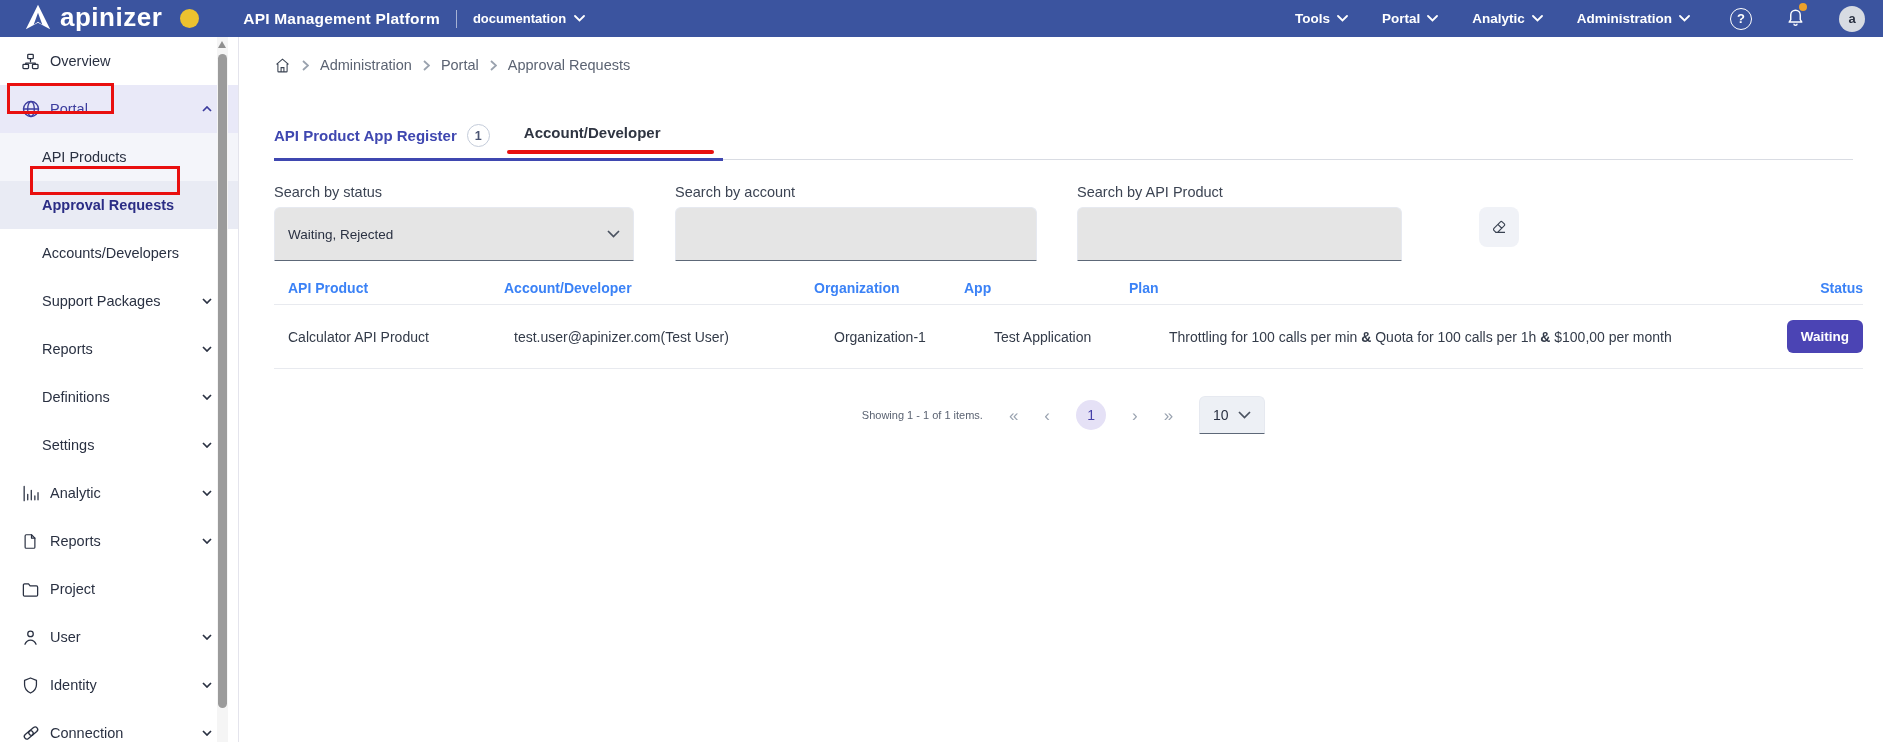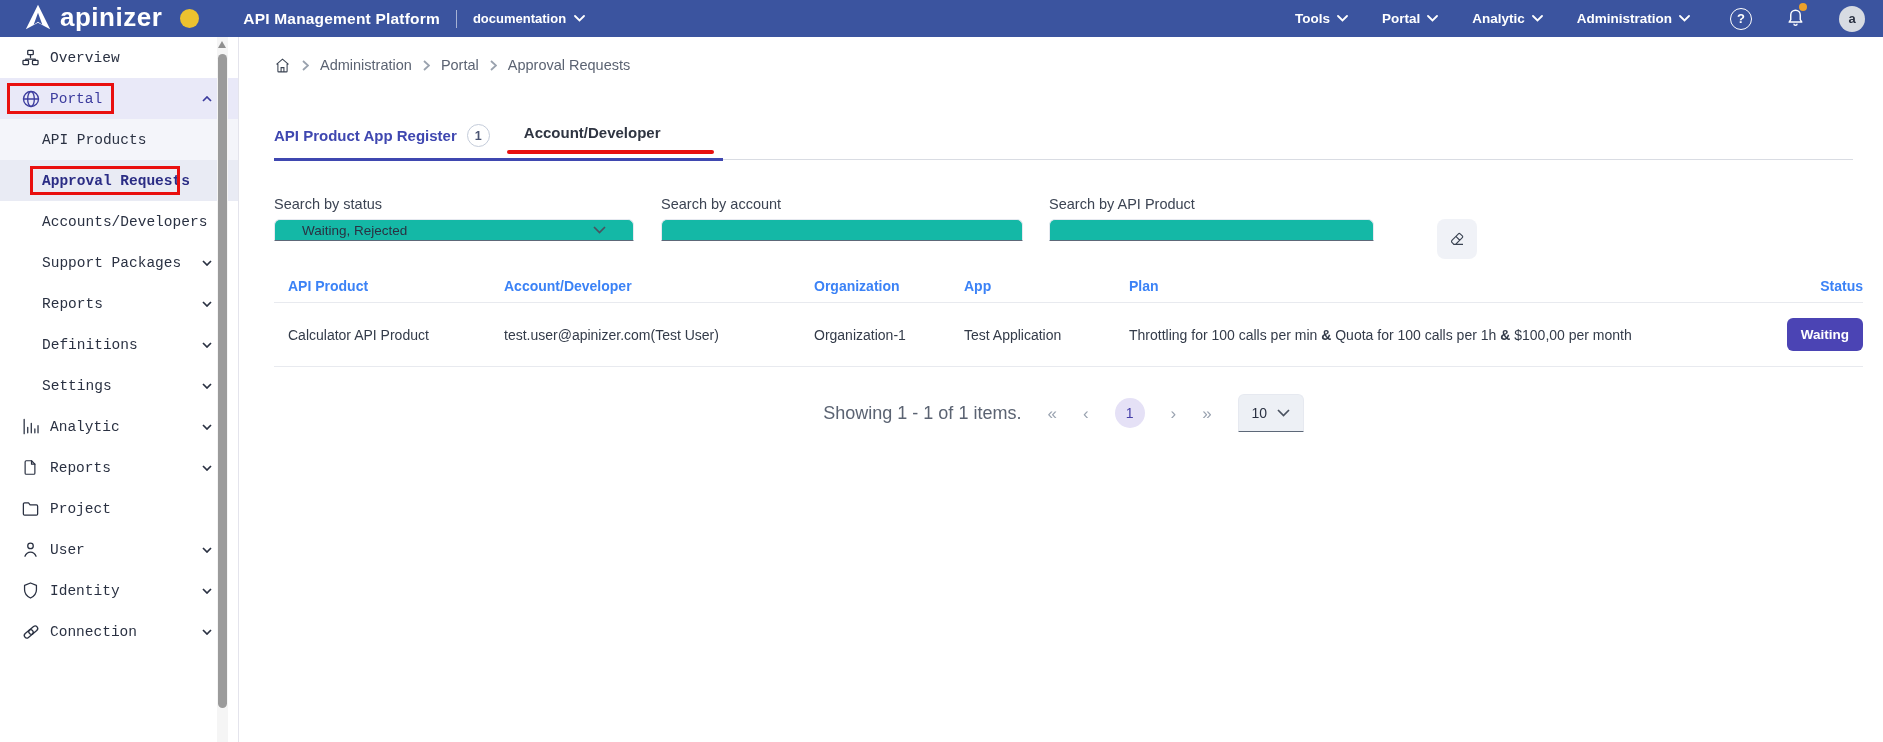--- a/index.html
+++ b/index.html
@@ -21,22 +21,22 @@
   .help-circle { width:22px; height:22px; border:1.7px solid #fff; border-radius:50%;
     display:flex; align-items:center; justify-content:center; font-size:13px; font-weight:bold; cursor:pointer; margin-left:6px;}
   .bell-wrap { position:relative; cursor:pointer; }
   .bell-dot { position:absolute; top:-3px; right:-2px; width:8px; height:8px; border-radius:50%; background:#eba12c;}
   .avatar { width:26px; height:26px; border-radius:50%; background:#d7dbe2; color:#2a3142;
     display:flex; align-items:center; justify-content:center; font-size:13px; font-weight:bold; cursor:pointer;}
 
   
   .sidebar { position:absolute; top:37px; left:0; width:239px; bottom:0; background:#fff;
     border-right:1px solid #e4e4ec; }
-  .side-item { height:41px; display:flex; align-items:center; padding:0 26px 0 21px;
-    font-size:14.5px; color:#2a3142; cursor:pointer;font-family:Liberation Mono, monospace; }
+  .side-item { height:48px; display:flex; align-items:center; padding:0 26px 0 21px;
+    font-size:14.5px; color:#2a3142; cursor:pointer; }
   .side-item .icon { width:20px; height:20px; margin-right:9px; display:flex; align-items:center; }
   .side-item .icon svg { stroke:#2a3142; fill:none; stroke-width:1.6; stroke-linecap:round; stroke-linejoin:round;}
   .side-item .lbl { flex:1; white-space:nowrap; }
   .side-item .chev svg { stroke:#2a3142; fill:none; stroke-width:1.7; }
   .side-sub { padding-left:42px; }
   .row-portal { background:#e9e9f8; color:#3c3c9e; }
   .row-portal .icon svg { stroke:#3c3c9e; }
   .row-portal .chev svg { stroke:#3c3c9e; }
   .row-apiproducts { background:#f4f5fa; }
   .row-approval { background:#e9ebf4; color:#2b2d85; font-weight:bold; }
@@ -55,46 +55,46 @@
 
   .tabs-wrap { margin-top:38px; margin-right:30px; border-bottom:1px solid #d9dce3; position:relative; }
   .tabs-inner { display:inline-flex; align-items:flex-start; border-bottom:3px solid #3f47b0;
     margin-bottom:-2px; padding-right:62px; position:relative; }
   .tab { font-size:15px; font-weight:bold; padding:12px 0 11px 0; cursor:pointer; display:flex; align-items:center;}
   .tab-active { color:#3f47b0; }
   .tab-badge { width:23px; height:23px; border:1px solid #c4ccda; border-radius:50%; margin-left:10px;
     display:flex; align-items:center; justify-content:center; font-size:12.5px; font-weight:bold; color:#4a5472; background:#fff;}
   .tab-inactive { color:#2f3542; margin-left:34px; }
 
-  .filters { display:flex; margin-top:36px; margin-right:20px; align-items:flex-start;}
+  .filters { display:flex; margin-top:24px; margin-right:20px; align-items:flex-start;gap:14px;}
   .filter-col { display:flex; flex-direction:column; }
   .filter-label { font-size:14.5px; color:#3c4453; margin-bottom:7px; }
-  .field { height:22px; background:#14b8a6; border:1px solid #e6e9f0; border-bottom:1px solid #5d6878;
-    border-radius:6px 6px 0 0; display:flex; align-items:center; padding:0 27px; font-size:13.5px; color:#2a3142;}
+  .field { height:54px; background:#e5e5e5; border:1px solid #e6e9f0; border-bottom:1px solid #5d6878;
+    border-radius:6px 6px 0 0; display:flex; align-items:center; padding:0 13px; font-size:13.5px; color:#2a3142;}
   .field input { border:none; outline:none; background:transparent; width:100%; height:100%;
     font-family:"Liberation Sans", sans-serif; font-size:13.5px; color:#2a3142;}
   .f-status { width:360px; }
   .f-account { width:362px; margin-left:27px; }
   .f-product { width:325px; margin-left:26px; }
   .f-status .val { flex:1; }
   .f-status .chev svg { stroke:#4a5260; fill:none; stroke-width:1.7; }
   .clear-btn { width:40px; height:40px; margin-left:63px; background:#f0f2f7; border:none; border-radius:8px;
     display:flex; align-items:center; justify-content:center; cursor:pointer; }
   .clear-btn svg { stroke:#3a4352; fill:none; stroke-width:1.5; }
 
   .grid-table { margin:10px 20px 0 0; }
   .t-row { display:grid; grid-template-columns:216px 310px 150px 165px 1fr 120px; padding-left:14px; align-items:center;}
   .t-head { height:34px; border-bottom:1px solid #e8eaef; font-weight:bold; font-size:14px; color:#3b82f6;}
-  .t-body { height:64px; border-bottom:1px solid #e8eaef; font-size:14px; color:#333b49; cursor:pointer;}
+  .t-body { height:64px; border-bottom:1px solid #e8eaef; font-size:14px; color:#333b49; cursor:pointer;gap:10px;}
   .t-cell-status { text-align:right; }
   .badge-waiting { display:inline-block; background:#4b44b4; color:#fff; font-size:13.5px; font-weight:bold;
     padding:9px 14px; border-radius:6px; }
 
   .pagination { display:flex; align-items:center; justify-content:center; gap:26px; margin-top:27px; margin-right:30px;}
-  .pg-summary { font-size:18px; color:#5b6372; }
+  .pg-summary { font-size:11px; color:#5b6372; }
   .pg-nav { font-size:17px; color:#9aa3b0; cursor:pointer; line-height:1; }
   .pg-current { width:30px; height:30px; border-radius:50%; background:#e5e1f6; color:#453ea8;
     display:flex; align-items:center; justify-content:center; font-size:14px; cursor:pointer;}
   .pg-size { width:66px; height:38px; background:#edf0f5; border:1px solid #e6e9f0; border-bottom:1px solid #5d6878;
     border-radius:6px 6px 0 0; display:flex; align-items:center; justify-content:center; gap:10px;
     font-size:14px; color:#2a3142; cursor:pointer;}
   .pg-size .chev svg { stroke:#4a5260; fill:none; stroke-width:1.7; }
 
   
   .anno { position:absolute; border:3px solid #e90f0f; pointer-events:none; }

